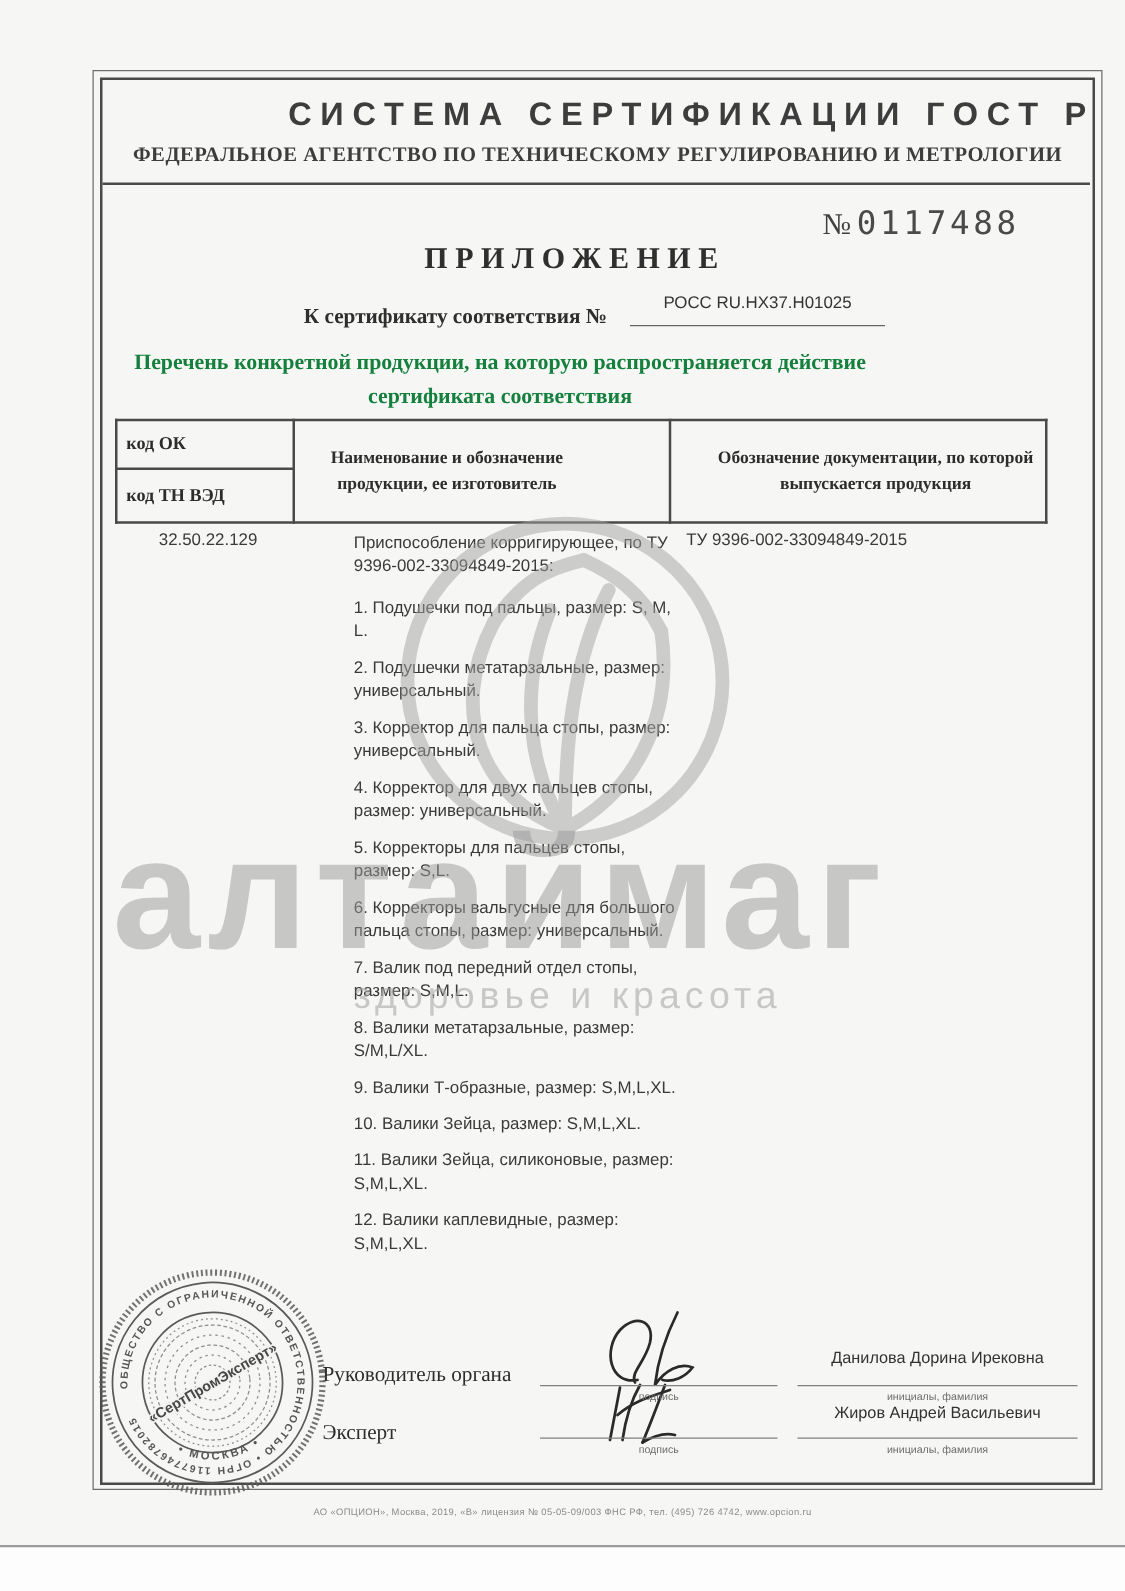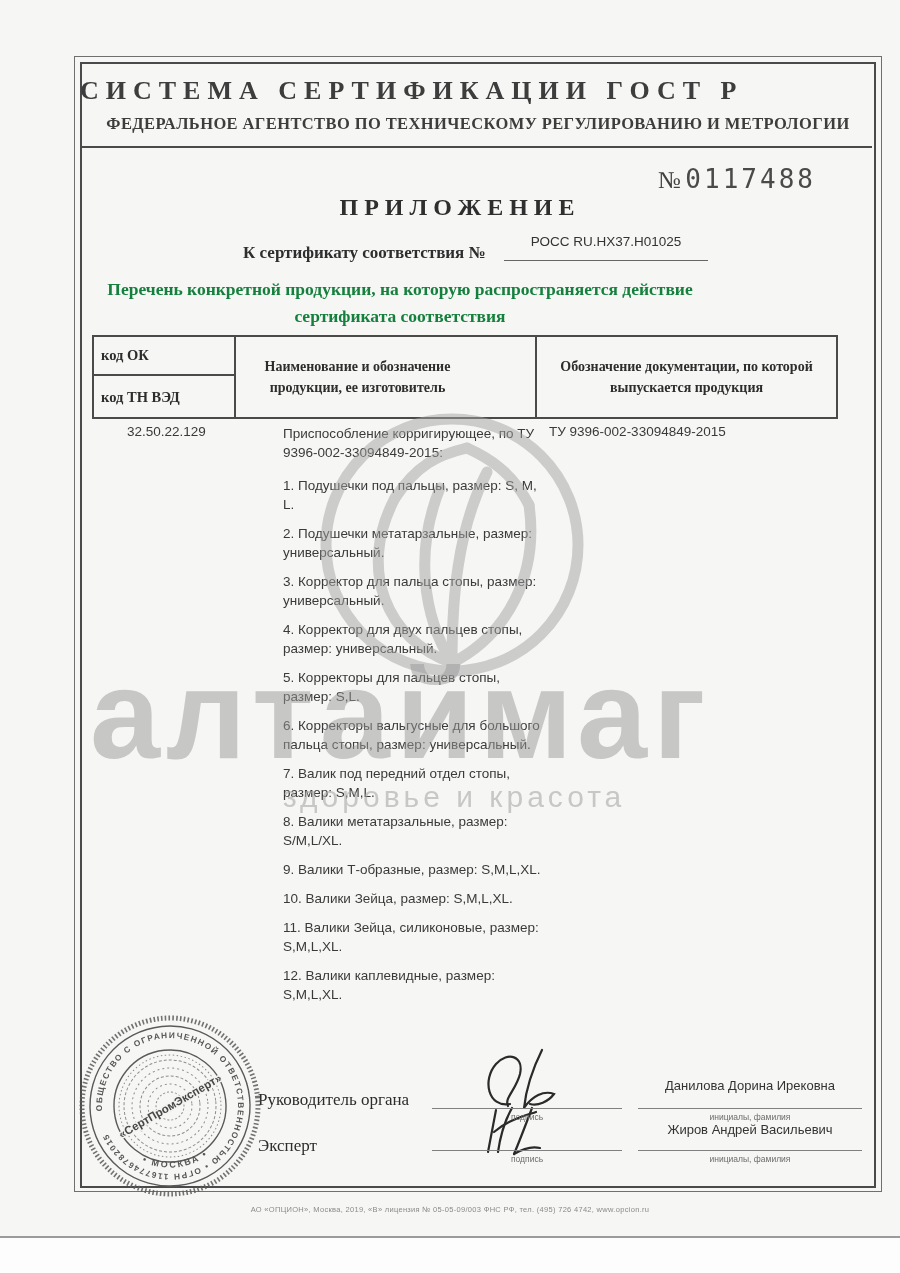--- a/index.html
+++ b/index.html
@@ -9,22 +9,22 @@
 
   
   #paper-edge{left:0;top:1236px;width:900px;height:2px;background:#9b9b9b;}
   #below-paper{left:0;top:1238px;width:900px;height:35px;background:#fdfdfd;}
 
   
   #frame-outer{left:74px;top:56px;width:806px;height:1134px;border:1px solid #6f6f6f;}
   #frame-inner{left:80px;top:62px;width:792px;height:1122px;border:2px solid #4a4a4a;}
 
   
-  #header-title{left:80px;top:76px;width:796px;text-align:left;
-    font-family:Liberation Serif, serif;font-weight:bold;font-size:26px;letter-spacing:7px;color:#3d3d3d;}
+  #header-title{left:80px;top:76px;width:796px;text-align:right;
+    font-family:Liberation Sans, sans-serif;font-weight:bold;font-size:26px;letter-spacing:7px;color:#3d3d3d;}
   #header-subtitle{left:80px;top:114px;width:796px;text-align:center;
     font-family:"Liberation Serif",serif;font-weight:bold;font-size:16.5px;letter-spacing:.4px;color:#3d3d3d;}
   #header-divider{left:82px;top:146px;width:790px;height:2px;background:#4a4a4a;}
 
   
   #form-number{left:658px;top:164px;color:#414141;white-space:nowrap;}
   #form-number .no-sign{font-family:"Liberation Serif",serif;font-size:24px;}
   #form-number .no-digits{font-family:"DejaVu Sans Mono",monospace;font-size:26px;letter-spacing:3px;color:#4a4a4a;}
 
   #doc-title{left:80px;top:194px;width:760px;text-align:center;
@@ -48,21 +48,21 @@
   #t-div1{left:234px;top:335px;width:2px;height:84px;}
   #t-div2{left:535px;top:335px;width:2px;height:84px;}
   #t-col1mid{left:92px;top:374px;width:143px;height:2px;}
 
   .th-serif{font-family:"Liberation Serif",serif;font-weight:bold;color:#2d2d2d;}
   #th-code-ok{left:101px;top:347px;font-size:14.5px;}
   #th-code-tnved{left:101px;top:389px;font-size:14.5px;}
   #th-col2{left:237px;top:335px;width:241px;height:84px;display:flex;align-items:center;justify-content:center;
     text-align:center;font-size:14px;line-height:21px;}
   #th-col3{left:538px;top:335px;width:297px;height:84px;display:flex;align-items:center;justify-content:center;
-    text-align:center;font-size:14px;line-height:21px;}
+    text-align:center;font-size:14px;line-height:21px;padding-left:14px;}
 
   
   #cell-code{left:127px;top:424px;font-size:13.5px;color:#3a3a3a;}
   #cell-doc{left:549px;top:424px;font-size:13.5px;color:#3a3a3a;}
   #col2-block{left:283px;top:424px;width:258px;font-size:13.5px;line-height:19px;color:#3a3a3a;}
   #col2-block p{margin:0 0 14px 0;}
   #col2-block .item{margin:0 0 10px 0;}
 
   
   .wm{pointer-events:none;}

